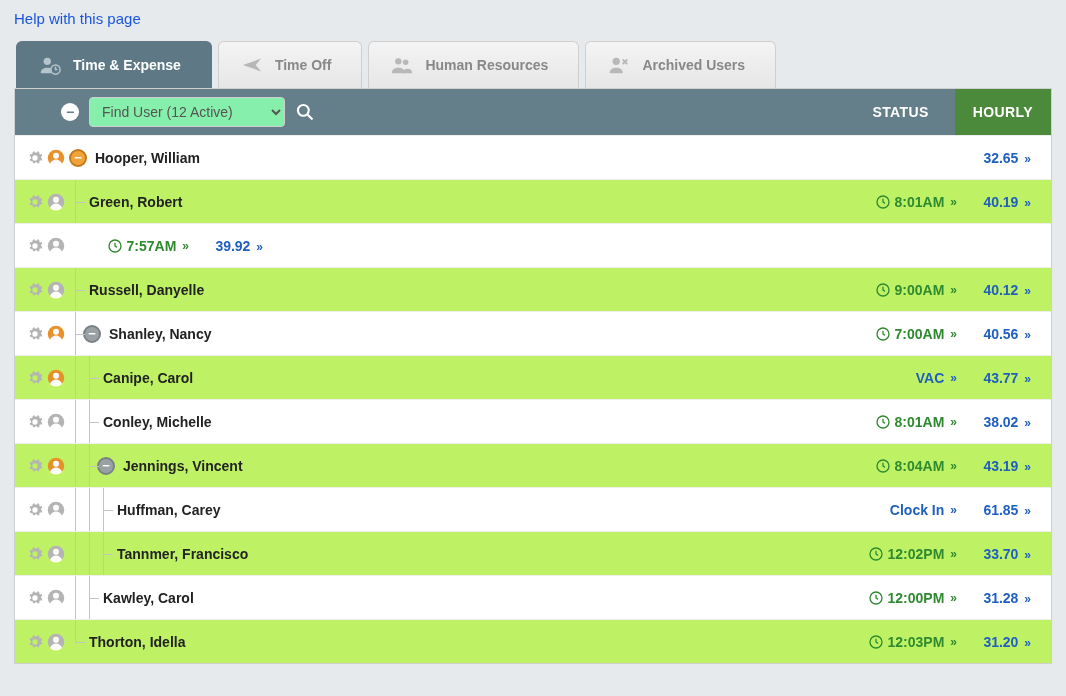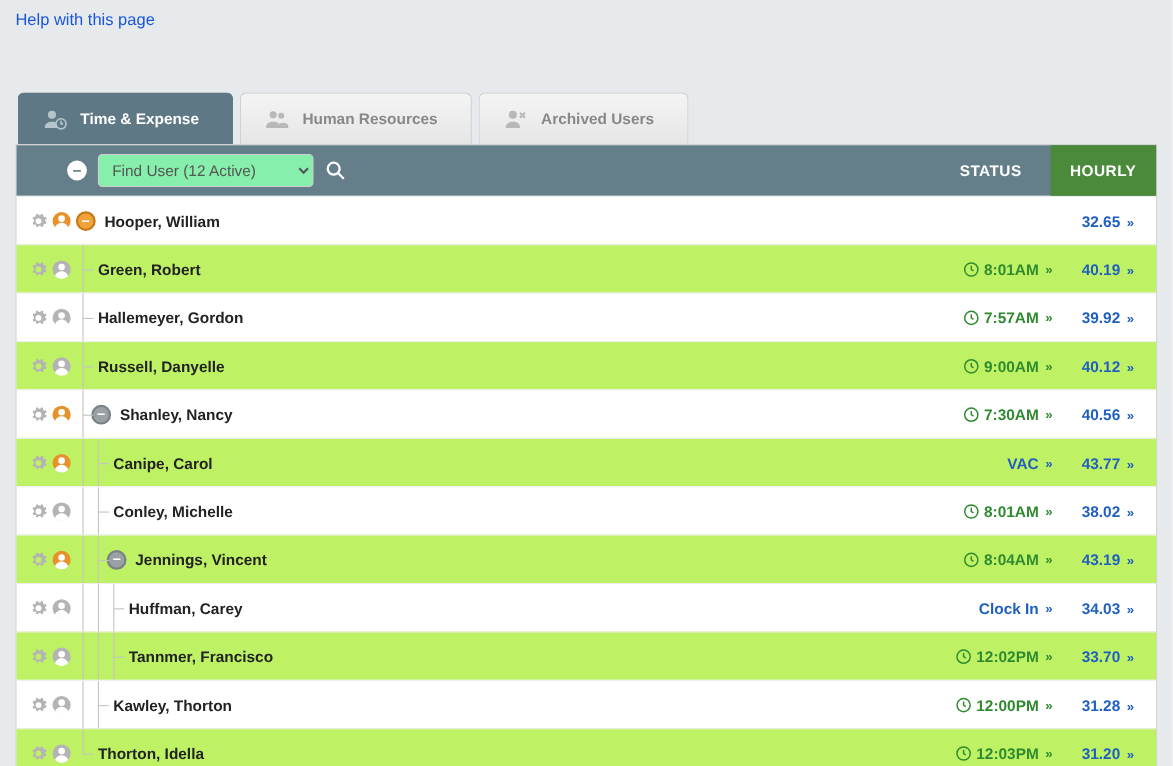--- a/index.html
+++ b/index.html
@@ -39,21 +39,20 @@
   align-items: center;
   gap: 12px;
   padding: 12px 30px 12px 22px;
   background: linear-gradient(#f4f4f4, #e6e6e6);
   border: 1px solid #cfcfcf;
   border-bottom: none;
   border-radius: 6px 6px 0 0;
   cursor: pointer;
   color: #888;
   font-weight: 700;
-  margin-top: 43px;
 }
 .tab.active {
   background: #5e7985;
   border-color: #5e7985;
   color: #fff;
 }
 .tab svg { width: 22px; height: 22px; flex-shrink: 0; }
 .tab.active svg { fill: #b6c4cb; }
 .tab:not(.active) svg { fill: #b8b8b8; }
 
@@ -213,20 +212,26 @@
   <div class="tabs">
     <div class="tab active">
       <svg viewBox="0 0 24 24">
           <circle cx="9" cy="8" r="4"></circle>
           <path d="M2 20c0-3 3-5 7-5s7 2 7 5v1H2z"></path>
           <circle cx="18" cy="17" r="5" fill="#5e7985"></circle>
           <circle cx="18" cy="17" r="5" fill="none" stroke="#b6c4cb" stroke-width="1.6"></circle>
           <path d="M18 14v3h2" stroke="#b6c4cb" stroke-width="1.6" fill="none"></path>
         </svg>
       <span>Time &amp; Expense</span>
+    </div>
+    <div class="tab">
+      <svg viewBox="0 0 24 24">
+          <path d="M2 12l20-7-6 7 6 7-20-7z"></path>
+        </svg>
+      <span>Time Off</span>
     </div>
     <div class="tab">
       <svg viewBox="0 0 24 24">
           <circle cx="8" cy="8" r="3.5"></circle>
           <circle cx="16" cy="9" r="3"></circle>
           <path d="M1 20c0-3 3-5 7-5s7 2 7 5v1H1z"></path>
           <path d="M13 20c0-2.5 2-4 5-4s5 1.5 5 4v1h-10z"></path>
         </svg>
       <span>Human Resources</span>
     </div>
@@ -307,27 +312,20 @@
           <div class="row-icons">
             <svg class="gear" viewBox="0 0 24 24">
               <path d="M12 8a4 4 0 100 8 4 4 0 000-8zm9 4l2 1-1 3-2-.5a8 8 0 01-1.7 1.7l.5 2-3 1-1-2a8 8 0 01-2.4 0l-1 2-3-1 .5-2A8 8 0 017 16.5L5 17l-1-3 2-1a8 8 0 010-2.4L4 9l1-3 2 .5A8 8 0 018.7 4.8L8.2 3l3-1 1 2a8 8 0 012.4 0l1-2 3 1-.5 2a8 8 0 011.7 1.7L22 6l1 3-2 1a8 8 0 010 2.4z"></path>
             </svg>
             <svg class="person gray" viewBox="0 0 24 24">
               <circle cx="12" cy="12" r="11"></circle>
               <circle cx="12" cy="9" r="4" fill="#fff"></circle>
               <path d="M4 20c1-4 5-6 8-6s7 2 8 6a11 11 0 01-16 0z" fill="#fff"></path>
             </svg>
           </div>
-          <div class="tree-cell">
-            <div class="tree-lines">
-              <div class="vline tee"></div>
-            </div>
-            <div class="toggle-placeholder"></div>
-            <div class="name">Hallemeyer, Gordon</div>
-          </div>
           <div class="status-cell">
             <svg class="clock-icon" viewBox="0 0 24 24">
               <circle cx="12" cy="12" r="9"></circle>
               <path d="M12 7v5l3 2"></path>
             </svg>
             <span class="status-time">7:57AM</span>
             <span class="status-time chev">»</span>
           </div>
           <div class="hourly-cell"><span>39.92</span> <span class="chev">»</span></div>
         </div>
@@ -375,21 +373,21 @@
               <div class="vline tee"></div>
             </div>
             <div class="toggle gray">−</div>
             <div class="name">Shanley, Nancy</div>
           </div>
           <div class="status-cell">
             <svg class="clock-icon" viewBox="0 0 24 24">
               <circle cx="12" cy="12" r="9"></circle>
               <path d="M12 7v5l3 2"></path>
             </svg>
-            <span class="status-time">7:30AM</span>
+            <span class="status-time">7:00AM</span>
             <span class="status-time chev">»</span>
           </div>
           <div class="hourly-cell"><span>40.56</span> <span class="chev">»</span></div>
         </div>
         <div class="row alt">
           <div class="row-icons">
             <svg class="gear" viewBox="0 0 24 24">
               <path d="M12 8a4 4 0 100 8 4 4 0 000-8zm9 4l2 1-1 3-2-.5a8 8 0 01-1.7 1.7l.5 2-3 1-1-2a8 8 0 01-2.4 0l-1 2-3-1 .5-2A8 8 0 017 16.5L5 17l-1-3 2-1a8 8 0 010-2.4L4 9l1-3 2 .5A8 8 0 018.7 4.8L8.2 3l3-1 1 2a8 8 0 012.4 0l1-2 3 1-.5 2a8 8 0 011.7 1.7L22 6l1 3-2 1a8 8 0 010 2.4z"></path>
             </svg>
             <svg class="person orange" viewBox="0 0 24 24">
@@ -487,21 +485,21 @@
               <div class="vline"></div>
               <div class="vline tee"></div>
             </div>
             <div class="toggle-placeholder"></div>
             <div class="name">Huffman, Carey</div>
           </div>
           <div class="status-cell">
             <span class="status-link">Clock In</span>
             <span class="status-link chev">»</span>
           </div>
-          <div class="hourly-cell"><span>34.03</span> <span class="chev">»</span></div>
+          <div class="hourly-cell"><span>61.85</span> <span class="chev">»</span></div>
         </div>
         <div class="row alt">
           <div class="row-icons">
             <svg class="gear" viewBox="0 0 24 24">
               <path d="M12 8a4 4 0 100 8 4 4 0 000-8zm9 4l2 1-1 3-2-.5a8 8 0 01-1.7 1.7l.5 2-3 1-1-2a8 8 0 01-2.4 0l-1 2-3-1 .5-2A8 8 0 017 16.5L5 17l-1-3 2-1a8 8 0 010-2.4L4 9l1-3 2 .5A8 8 0 018.7 4.8L8.2 3l3-1 1 2a8 8 0 012.4 0l1-2 3 1-.5 2a8 8 0 011.7 1.7L22 6l1 3-2 1a8 8 0 010 2.4z"></path>
             </svg>
             <svg class="person gray" viewBox="0 0 24 24">
               <circle cx="12" cy="12" r="11"></circle>
               <circle cx="12" cy="9" r="4" fill="#fff"></circle>
               <path d="M4 20c1-4 5-6 8-6s7 2 8 6a11 11 0 01-16 0z" fill="#fff"></path>
@@ -536,21 +534,21 @@
               <circle cx="12" cy="9" r="4" fill="#fff"></circle>
               <path d="M4 20c1-4 5-6 8-6s7 2 8 6a11 11 0 01-16 0z" fill="#fff"></path>
             </svg>
           </div>
           <div class="tree-cell">
             <div class="tree-lines">
               <div class="vline"></div>
               <div class="vline tee"></div>
             </div>
             <div class="toggle-placeholder"></div>
-            <div class="name">Kawley, Thorton</div>
+            <div class="name">Kawley, Carol</div>
           </div>
           <div class="status-cell">
             <svg class="clock-icon" viewBox="0 0 24 24">
               <circle cx="12" cy="12" r="9"></circle>
               <path d="M12 7v5l3 2"></path>
             </svg>
             <span class="status-time">12:00PM</span>
             <span class="status-time chev">»</span>
           </div>
           <div class="hourly-cell"><span>31.28</span> <span class="chev">»</span></div>

